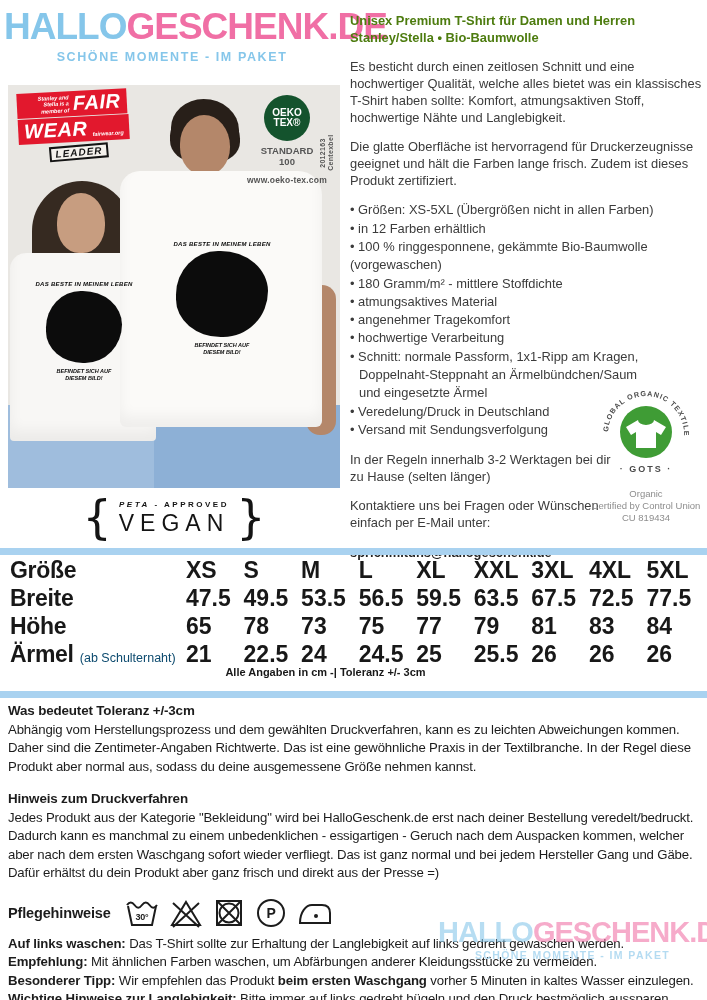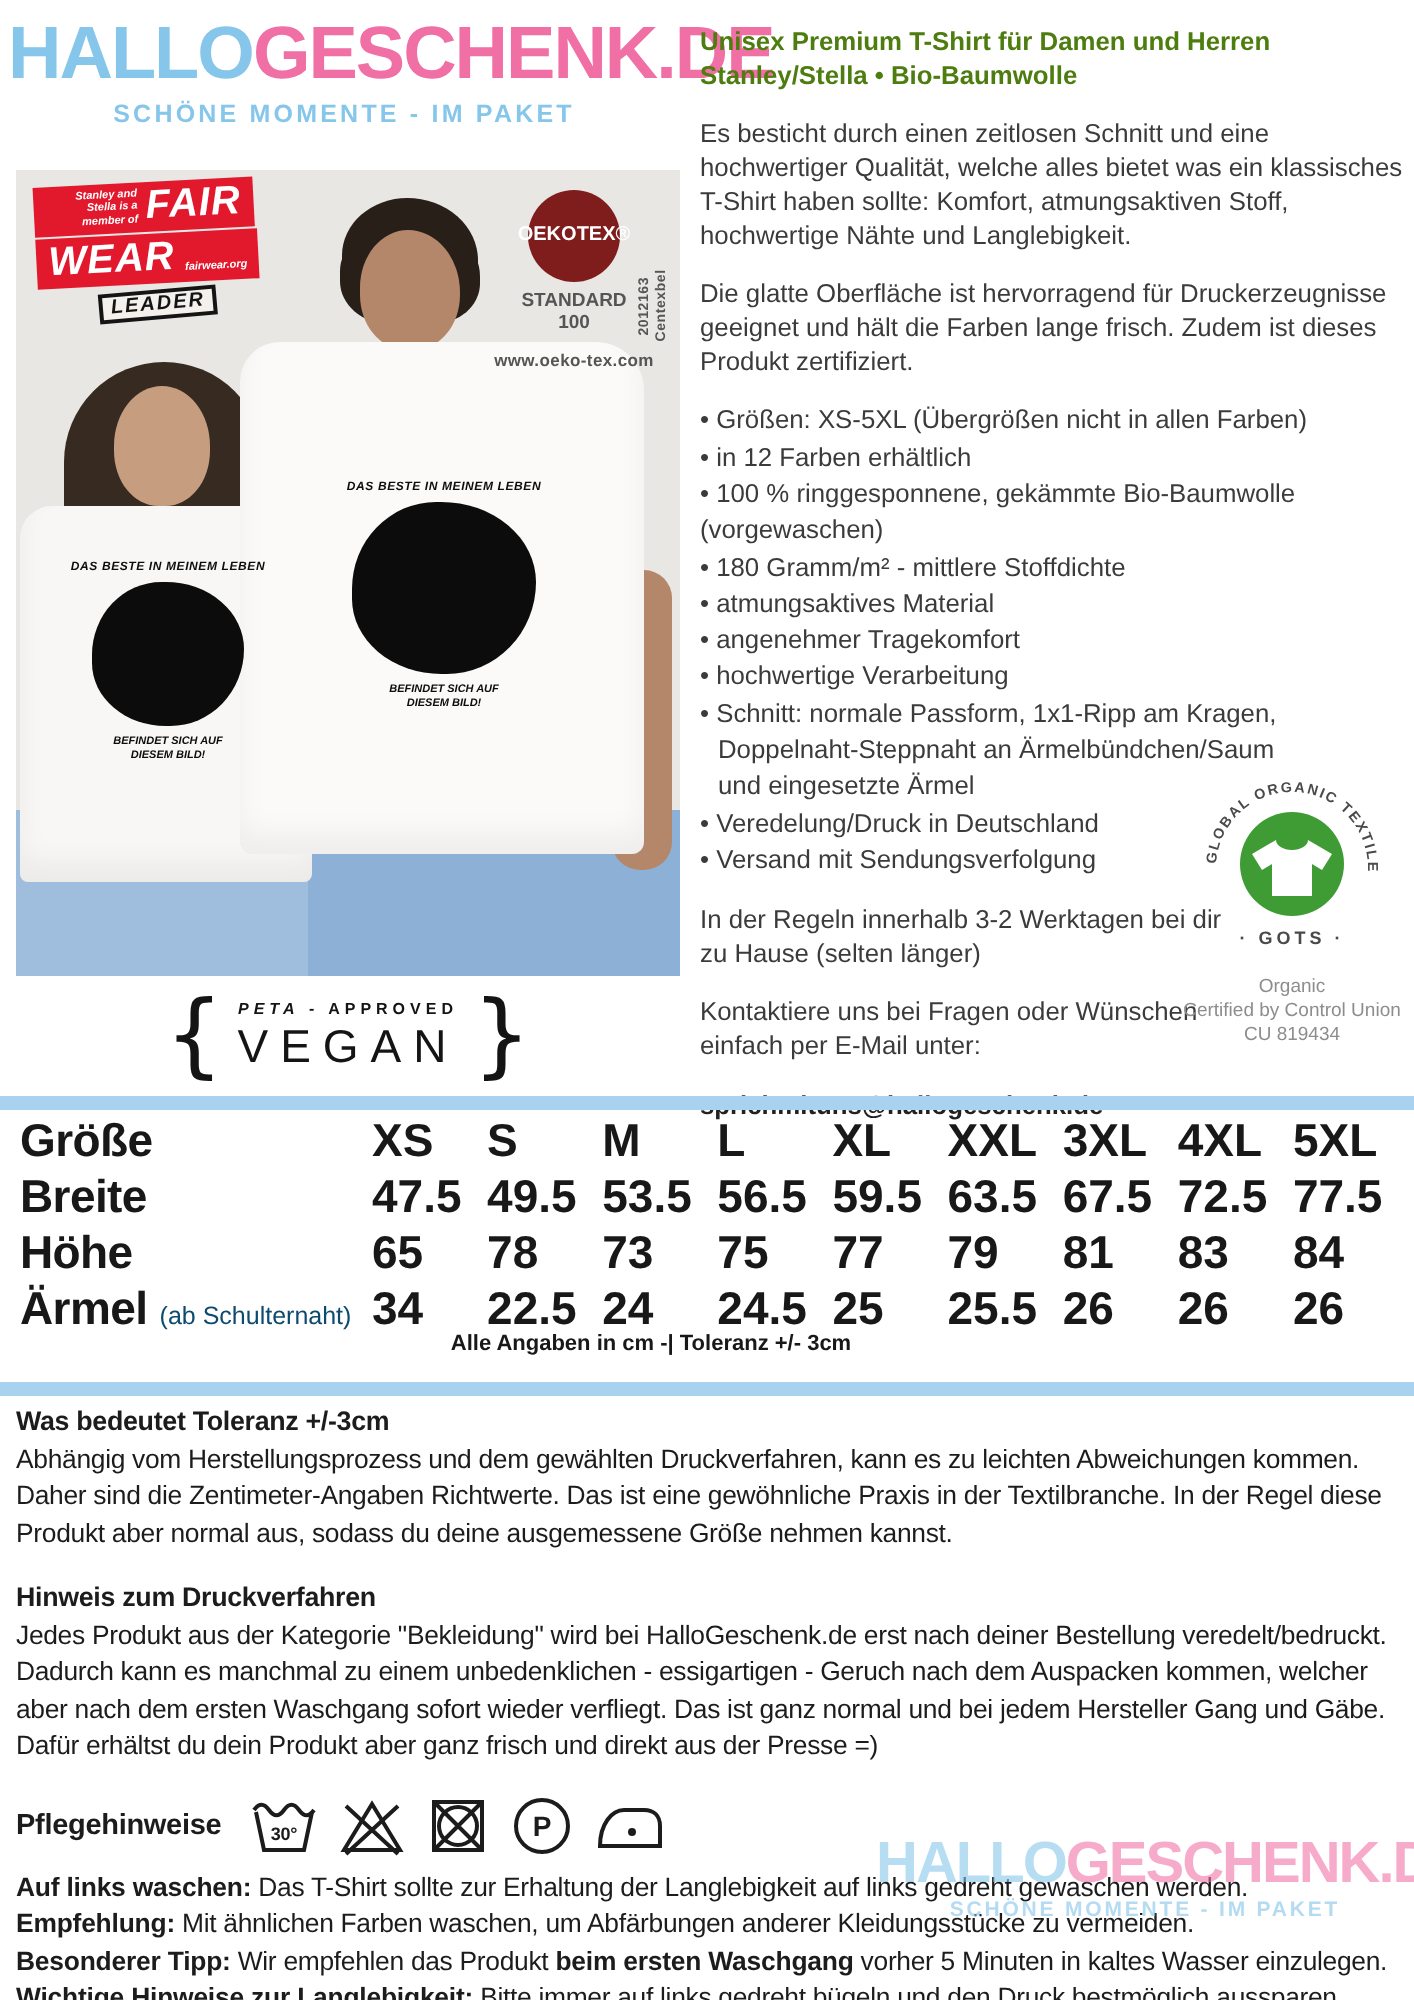--- a/index.html
+++ b/index.html
@@ -45,22 +45,22 @@
   .fw-row{background:#e2182d;width:max-content;display:flex;align-items:center;padding:1px 6px;}
   .fw-member{font-size:5.5px;font-weight:bold;font-style:italic;width:46px;line-height:1.2;text-align:right;margin-right:4px;}
   .fw-big{font-size:20px;font-weight:bold;font-style:italic;letter-spacing:.5px;}
   .fw-row2{margin-top:1px;align-items:flex-end;}
   .fw-url{font-size:5.5px;font-weight:bold;font-style:italic;margin:0 0 3px 5px;}
   .fw-leader{margin:3px 0 0 30px;background:#f4f1ec;border:2px solid #141414;color:#141414;
     font-weight:bold;font-style:italic;font-size:10px;letter-spacing:1px;padding:0 4px;
     width:max-content;transform:rotate(-2deg);}
   
   .oekotex{position:absolute;right:10px;top:10px;z-index:6;width:86px;text-align:center;color:#5a5a5a;}
-  .oeko-circle{width:46px;height:46px;border-radius:50%;background:#7f1d1d;color:#fff;margin:0 auto;
-    display:flex;flex-direction:row;align-items:center;justify-content:center;
+  .oeko-circle{width:46px;height:46px;border-radius:50%;background:#14532d;color:#fff;margin:0 auto;
+    display:flex;flex-direction:column;align-items:center;justify-content:center;
     font-size:10px;font-weight:bold;line-height:1.05;}
   .oeko-std{font-size:9.5px;font-weight:bold;margin-top:4px;line-height:1.2;color:#555;}
   .oeko-vert{position:absolute;right:-6px;top:26px;writing-mode:vertical-rl;transform:rotate(180deg);
     font-size:7px;font-weight:bold;color:#555;letter-spacing:.3px;line-height:1.2;}
   .oeko-url{margin-top:7px;font-size:8.5px;font-weight:bold;color:#555;letter-spacing:.2px;}
   
   .vegan{position:absolute;left:8px;top:490px;width:332px;height:56px;background:#fff;
     display:flex;align-items:center;justify-content:center;gap:7px;color:#141414;}
   .vegan-brace{font-family:"DejaVu Sans",sans-serif;font-size:46px;font-weight:normal;line-height:.9;}
   .vegan-mid{text-align:center;}
@@ -251,21 +251,21 @@
   <div class="cell">78</div>
   <div class="cell">73</div>
   <div class="cell">75</div>
   <div class="cell">77</div>
   <div class="cell">79</div>
   <div class="cell">81</div>
   <div class="cell">83</div>
   <div class="cell">84</div>
 
   <div class="cell row-label"><span>Ärmel</span> <span class="sub">(ab Schulternaht)</span></div>
-  <div class="cell">34</div>
+  <div class="cell">21</div>
   <div class="cell">22.5</div>
   <div class="cell">24</div>
   <div class="cell">24.5</div>
   <div class="cell">25</div>
   <div class="cell">25.5</div>
   <div class="cell">26</div>
   <div class="cell">26</div>
   <div class="cell">26</div>
 </div>
 <div class="table-note">Alle Angaben in cm -| Toleranz +/- 3cm</div>

